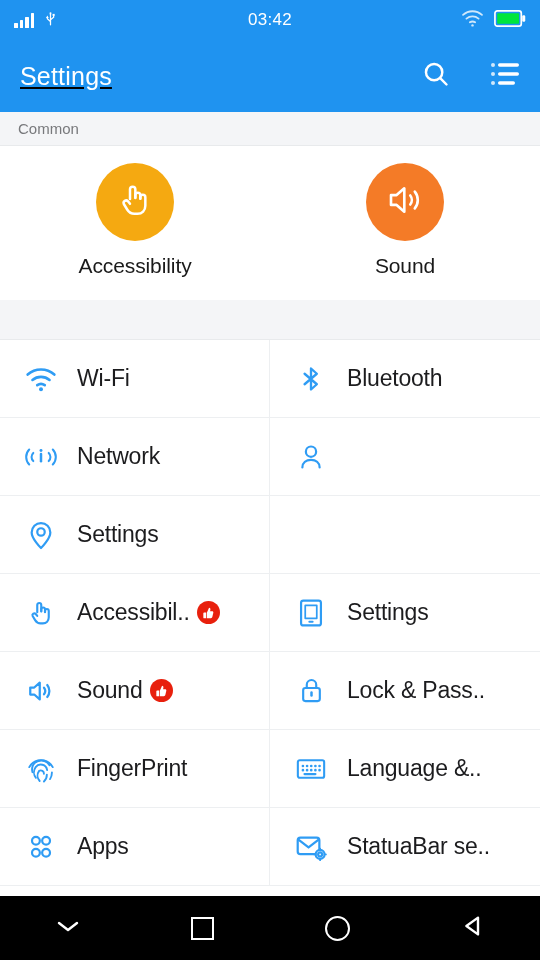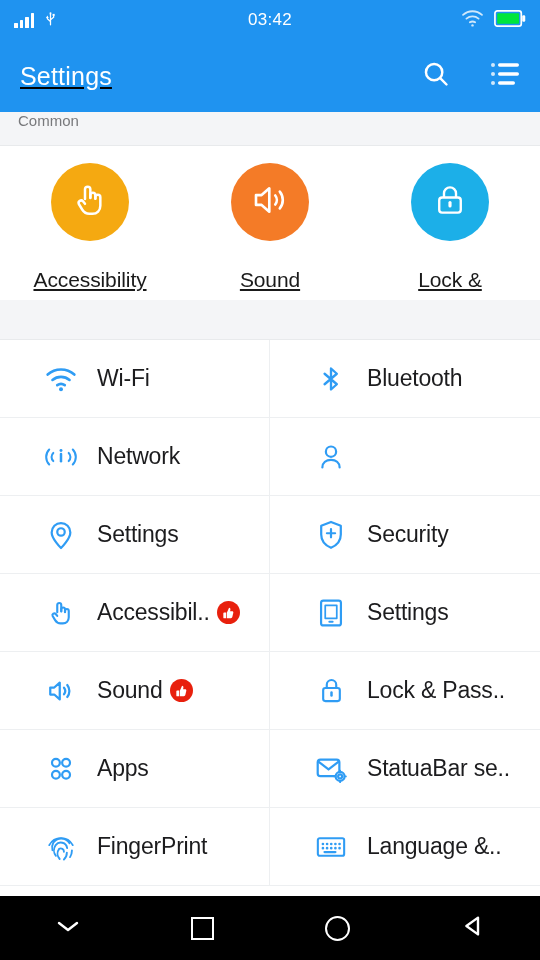--- a/index.html
+++ b/index.html
@@ -36,49 +36,49 @@
   .appbar {
     height:72px; flex:0 0 72px; background:#1f93f0;
     display:flex; align-items:center; padding:0 20px;text-decoration:underline;
   }
   .appbar-title { color:#fff; font-size:25px; font-weight:400; letter-spacing:.2px; }
   .appbar-actions { margin-left:auto; display:flex; align-items:center; gap:40px; }
 
   
   .section-header {
     height:34px; flex:0 0 34px; background:#f4f5f7;
-    display:flex; padding-left:18px;
+    display:flex; align-items:center; padding-left:18px;
     border-bottom:1px solid #e8eaec;
   }
   .section-header span { font-size:15px; color:#78797c; }
 
   
   .common {
     flex:0 0 154px; background:#fff;
     display:flex; align-items:flex-start; padding-top:17px;
   }
   .shortcut { flex:1 1 0; display:flex; flex-direction:column; align-items:center; }
   .shortcut .circle {
     width:78px; height:78px; border-radius:50%;
     display:flex; align-items:center; justify-content:center;
   }
   .shortcut .sc-label {
-    margin-top:27px; font-size:21px; color:#1a1a1a;
-    white-space:nowrap; letter-spacing:-.1px;text-decoration:underline;
+    margin-top:13px; font-size:21px; color:#1a1a1a;
+    white-space:nowrap; letter-spacing:-.1px;
   }
 
   
   .spacer { flex:0 0 40px; background:#f4f5f7; border-bottom:1px solid #e8eaec; }
 
   
   .grid { flex:1 1 auto; display:flex; flex-direction:column; background:#fff; overflow:hidden; }
   .grid-row { flex:0 0 78px; display:flex; border-bottom:1px solid #edeff1; }
   .cell {
     flex:0 0 50%; display:flex; align-items:center;
-    padding-left:44px; position:relative; overflow:hidden; min-width:0;
+    padding-left:24px; position:relative; overflow:hidden; min-width:0;
   }
   .cell.left { border-right:1px solid #edeff1; }
   .cell .ic { flex:0 0 34px; height:34px; display:flex; align-items:center; justify-content:center; }
   .cell .lbl {
     margin-left:19px; font-size:23px; color:#1c1c1e;
     white-space:nowrap; letter-spacing:-.2px;
   }
   .badge {
     flex:0 0 auto; margin-left:7px; width:23px; height:23px; border-radius:50%;
     background:#e8200d; display:flex; align-items:center; justify-content:center;
@@ -183,32 +183,20 @@
           <svg width="42" height="42" viewBox="0 0 24 24" fill="none" stroke="#fff" stroke-width="1.5" stroke-linecap="round" stroke-linejoin="round">
             <path d="M4 9.2h3.2L11.6 5.3v13.4L7.2 14.8H4z"></path>
             <path d="M15 9.4a4.2 4.2 0 0 1 0 5.2"></path>
             <path d="M17.6 7.2a7.6 7.6 0 0 1 0 9.6"></path>
           </svg>
         </span>
       </div>
       <div class="sc-label">Sound</div>
     </div>
 
-    <div class="shortcut">
-      <div class="circle" style="background:#1cafe8">
-        <span>
-          <svg width="38" height="38" viewBox="0 0 24 24" fill="none" stroke="#fff" stroke-width="1.5" stroke-linejoin="round">
-            <rect x="5.2" y="10.4" width="13.6" height="9.6" rx="1.8"></rect>
-            <path d="M8.2 10.4V7.8a3.8 3.8 0 0 1 7.6 0v2.6"></path>
-            <path d="M12 13.6v2.2" stroke-linecap="round" stroke-width="2"></path>
-          </svg>
-        </span>
-      </div>
-      <div class="sc-label">Lock &amp;</div>
-    </div>
 
   </div>
 
   <div class="spacer"></div>
 
   <div class="grid">
 
     <div class="grid-row">
       <div class="cell left">
         <span class="ic">
@@ -258,29 +246,20 @@
     <div class="grid-row">
       <div class="cell left">
         <span class="ic">
           <svg width="28" height="32" viewBox="0 0 24 26" fill="none" stroke="#2f9cf4" stroke-width="1.9" stroke-linejoin="round">
             <path d="M12 24.2s8-7.9 8-13.4a8 8 0 1 0-16 0c0 5.5 8 13.4 8 13.4z"></path>
             <circle cx="12" cy="10.4" r="3.2"></circle>
           </svg>
         </span>
         <span class="lbl">Settings</span>
       </div>
-      <div class="cell">
-        <span class="ic">
-          <svg width="28" height="32" viewBox="0 0 24 26" fill="none" stroke="#2f9cf4" stroke-width="1.9" stroke-linecap="round" stroke-linejoin="round">
-            <path d="M12 1.8l8.4 3.2v7.6c0 6-4.2 9.6-8.4 11.4-4.2-1.8-8.4-5.4-8.4-11.4V5z"></path>
-            <path d="M12 8v7M8.5 11.5h7"></path>
-          </svg>
-        </span>
-        <span class="lbl">Security</span>
-      </div>
     </div>
 
     <div class="grid-row">
       <div class="cell left">
         <span class="ic">
           <svg width="30" height="32" viewBox="0 0 24 24" fill="none" stroke="#2f9cf4" stroke-width="1.7" stroke-linecap="round" stroke-linejoin="round">
             <path d="M9 11.4V5.6a1.6 1.6 0 0 1 3.2 0v5.2"></path>
             <path d="M12.2 10.5V9.1a1.5 1.5 0 0 1 3 0v2"></path>
             <path d="M15.2 11.3v-1a1.5 1.5 0 0 1 3 0v5.1c0 2.9-2 4.9-4.7 4.9h-1.9c-2.2 0-3.3-1-4.3-2.6l-2-3.3a1.5 1.5 0 0 1 2.5-1.6L9 14.3"></path>
           </svg>
@@ -324,46 +303,20 @@
       </div>
       <div class="cell">
         <span class="ic">
           <svg width="27" height="31" viewBox="0 0 24 26" fill="none" stroke="#2f9cf4" stroke-width="1.9" stroke-linejoin="round">
             <rect x="4.6" y="10.8" width="14.8" height="11.6" rx="2"></rect>
             <path d="M7.8 10.8V7.9a4.2 4.2 0 0 1 8.4 0v2.9"></path>
             <path d="M12 14.8v2.6" stroke-linecap="round" stroke-width="2.2"></path>
           </svg>
         </span>
         <span class="lbl">Lock &amp; Pass..</span>
-      </div>
-    </div>
-
-    <div class="grid-row">
-      <div class="cell left">
-        <span class="ic">
-          <svg width="28" height="30" viewBox="0 0 24 26" fill="none" stroke="#2f9cf4" stroke-width="1.9">
-            <circle cx="7.6" cy="7.6" r="3.4"></circle>
-              <circle cx="16.4" cy="7.6" r="3.4"></circle>
-            <circle cx="7.6" cy="18" r="3.4"></circle>
-              <circle cx="16.4" cy="18" r="3.4"></circle>
-          </svg>
-        </span>
-        <span class="lbl">Apps</span>
-      </div>
-      <div class="cell">
-        <span class="ic">
-          <svg width="32" height="30" viewBox="0 0 26 24" fill="none" stroke="#2f9cf4" stroke-width="1.8" stroke-linecap="round" stroke-linejoin="round">
-            <rect x="2.2" y="4.4" width="17.6" height="13.4" rx="2.2"></rect>
-            <path d="M2.8 6l8.2 6.4L19.2 6"></path>
-            <circle cx="20.4" cy="18" r="3.6" fill="#fff"></circle>
-            <circle cx="20.4" cy="18" r="1.6"></circle>
-            <path d="M20.4 13.3v1M20.4 21.7v1M15.7 18h1M24.1 18h1" stroke-width="1.5"></path>
-          </svg>
-        </span>
-        <span class="lbl">StatuaBar se..</span>
       </div>
     </div>
 
     <div class="grid-row">
       <div class="cell left">
         <span class="ic">
           <svg width="32" height="32" viewBox="0 0 24 24" fill="none" stroke="#2f9cf4" stroke-width="1.4" stroke-linecap="round">
             <path d="M3.2 10.6a10 10 0 0 1 17.6 0"></path>
             <path d="M5.6 14.4a7.2 7.2 0 0 1 .6-5.6 7.2 7.2 0 0 1 12.2.4"></path>
             <path d="M8.2 18.6A6.6 6.6 0 0 1 8 10.6a4.8 4.8 0 0 1 8.6 2.2"></path>
@@ -380,20 +333,46 @@
             <rect x="1.6" y="2.4" width="22.8" height="15.2" rx="1.6"></rect>
             <path d="M6 7.4h.02M9.6 7.4h.02M13.2 7.4h.02M16.8 7.4h.02M20.4 7.4h.02" stroke-width="2.3"></path>
             <path d="M6 11h.02M9.6 11h.02M13.2 11h.02M16.8 11h.02M20.4 11h.02" stroke-width="2.3"></path>
             <path d="M7.4 14.4h9.4" stroke-width="2"></path>
           </svg>
         </span>
         <span class="lbl">Language &amp;..</span>
       </div>
     </div>
 
+    <div class="grid-row">
+      <div class="cell left">
+        <span class="ic">
+          <svg width="28" height="30" viewBox="0 0 24 26" fill="none" stroke="#2f9cf4" stroke-width="1.9">
+            <circle cx="7.6" cy="7.6" r="3.4"></circle>
+              <circle cx="16.4" cy="7.6" r="3.4"></circle>
+            <circle cx="7.6" cy="18" r="3.4"></circle>
+              <circle cx="16.4" cy="18" r="3.4"></circle>
+          </svg>
+        </span>
+        <span class="lbl">Apps</span>
+      </div>
+      <div class="cell">
+        <span class="ic">
+          <svg width="32" height="30" viewBox="0 0 26 24" fill="none" stroke="#2f9cf4" stroke-width="1.8" stroke-linecap="round" stroke-linejoin="round">
+            <rect x="2.2" y="4.4" width="17.6" height="13.4" rx="2.2"></rect>
+            <path d="M2.8 6l8.2 6.4L19.2 6"></path>
+            <circle cx="20.4" cy="18" r="3.6" fill="#fff"></circle>
+            <circle cx="20.4" cy="18" r="1.6"></circle>
+            <path d="M20.4 13.3v1M20.4 21.7v1M15.7 18h1M24.1 18h1" stroke-width="1.5"></path>
+          </svg>
+        </span>
+        <span class="lbl">StatuaBar se..</span>
+      </div>
+    </div>
+
   </div>
 
   <div class="navbar">
     <div class="nav-btn">
       <span>
         <svg width="28" height="18" viewBox="0 0 28 18" fill="none" stroke="#fff" stroke-width="2.4" stroke-linecap="round" stroke-linejoin="round">
           <path d="M5 6l9 7 9-7"></path>
         </svg>
       </span>
     </div>

